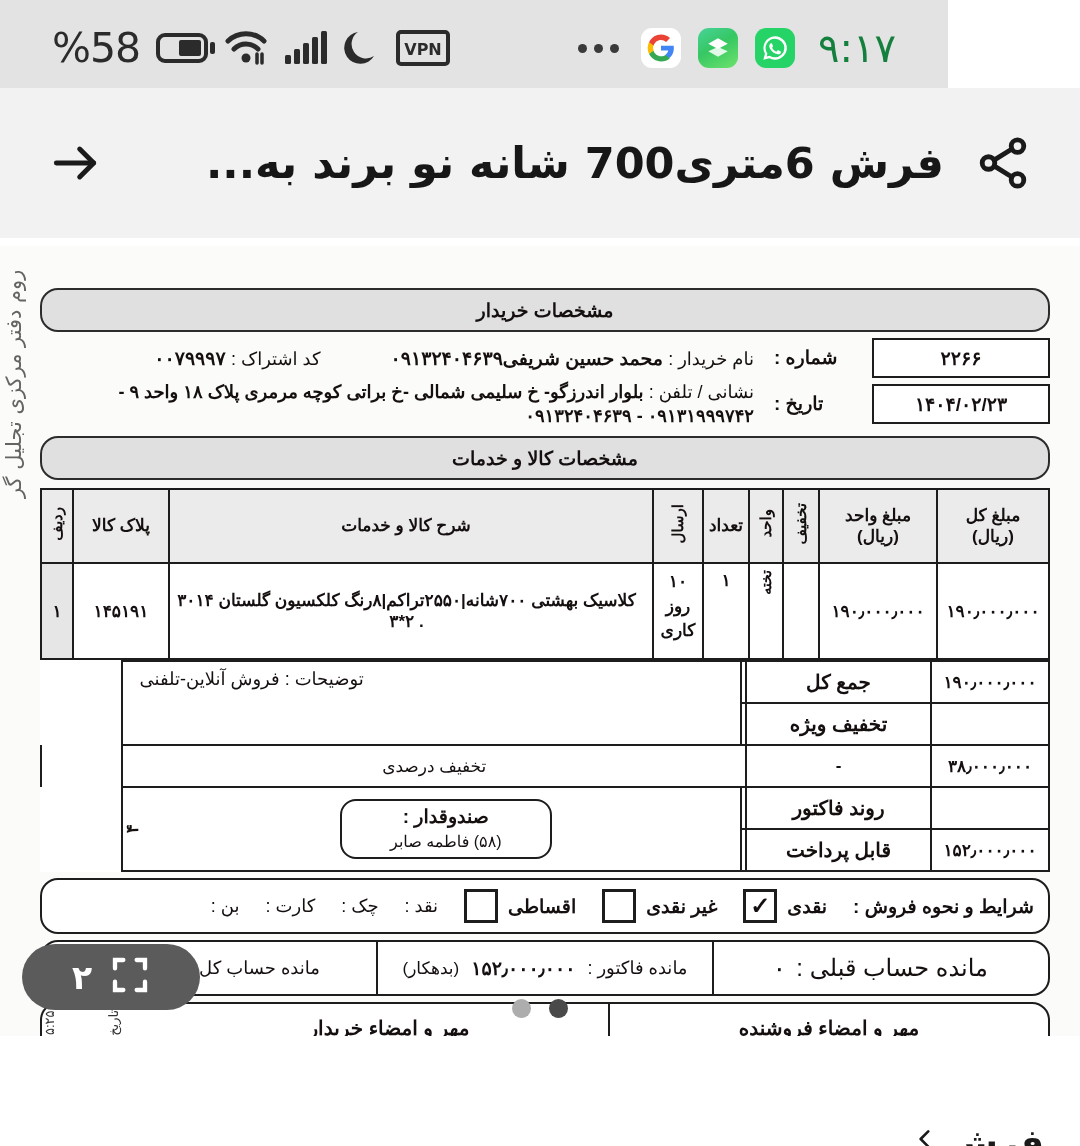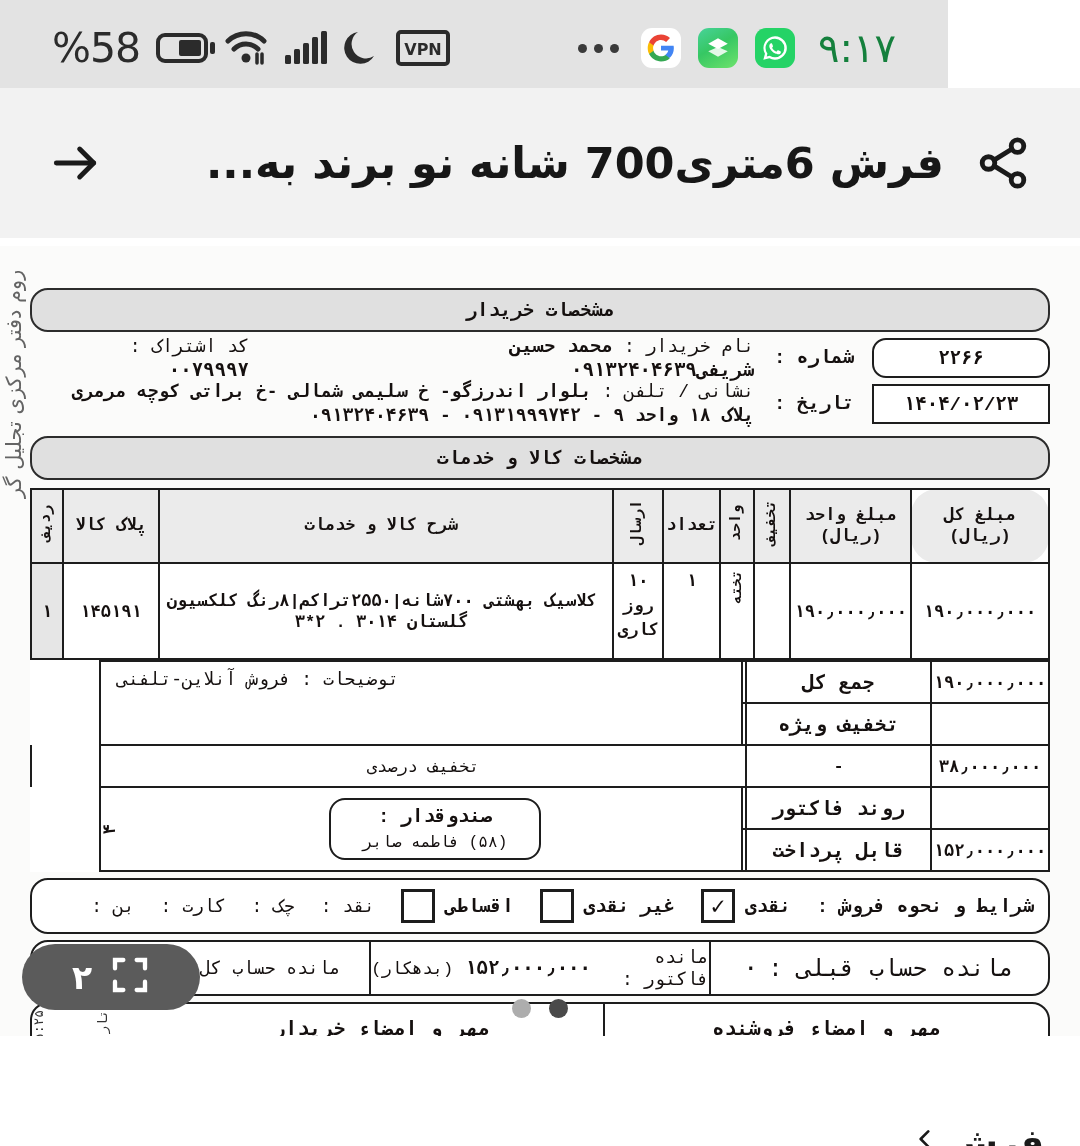--- a/index.html
+++ b/index.html
@@ -78,23 +78,23 @@
   }
   .edge-text {
     position: absolute; left: 2px; top: 252px;
     transform: rotate(-90deg); transform-origin: left top;
     font-size: 21px; color: #4a4a4a; white-space: nowrap;
     font-family: "DejaVu Sans", sans-serif; letter-spacing: 1px;
     opacity: .85;
   }
 
   .invoice {
-    position: absolute; top: 42px; right: 30px; left: 30px;
+    position: absolute; top: 42px; right: 30px; left: 40px;
     direction: rtl;
-    font-family: Liberation Mono, monospace;
+    font-family: Liberation Sans, sans-serif;
     color: #15100f;
   }
   .band {
     border: 2px solid #2c2c2c; border-radius: 18px; background: #e0e0e0;
     height: 44px; display: flex; align-items: center; justify-content: center;
     font-size: 19px; font-weight: 700; letter-spacing: 4px;
   }
   .buyer-rows { margin-top: 6px; display: flex; }
   .buyer-left { width: 178px; flex: 0 0 178px; }
   .boxline {
@@ -120,21 +120,21 @@
           font-size: 15px; font-weight: 700; display:inline-block; }
   table.goods tbody td { font-size: 17px; font-weight: 700; padding: 4px 3px; }
   .c-rowno { width: 32px; background: #e6e6e6; }
   .c-plak { width: 96px; }
   .c-desc { text-align: right; padding-right: 12px !important; font-size: 17px; }
   .c-send { width: 50px; font-size: 16px; line-height: 1.45; }
   .c-count { width: 46px; }
   .c-unit { width: 34px; }
   .c-disc { width: 36px; }
   .c-unitp { width: 118px; }
-  .c-totp { width: 138px; border-radius: 26px; }
+  .c-totp { width: 112px; }
   .row-tall td { height: 96px; vertical-align: middle; }
   .cell-top { vertical-align: top !important; padding-top: 6px !important; }
 
   table.sums { width: 100%; border-collapse: collapse; background:#fff; }
   table.sums td { border: 2px solid #1d1d1d; }
   .s-amt { width: 118px; text-align:center; font-size: 17px; font-weight: 700; height: 42px; }
   .s-lbl { width: 185px; text-align:center; font-size: 20px; font-weight: 700; letter-spacing: 4px; }
   .s-mid { text-align: center; font-size: 17px; margin-top: 36px; }
   .s-notes { text-align: left; padding: 6px 16px; font-size: 18px; vertical-align: top; margin-top: 37px; }
   .cashier-box {
@@ -299,21 +299,21 @@
 
       <div class="edge-text">روم دفتر مرکزی تجلیل گر</div>
 
       <div class="invoice">
 
         <div class="band">مشخصات خریدار</div>
 
         <div class="buyer-rows">
           <div class="buyer-left">
             <div style="display:flex;">
-              <div class="boxline" style="flex:1;border-radius:14px;">۲۲۶۶</div>
+              <div class="boxline" style="flex:1;">۲۲۶۶</div>
             </div>
             <div style="display:flex;">
               <div class="boxline" style="flex:1;">۱۴۰۴/۰۲/۲۳</div>
             </div>
           </div>
           <div class="lbl-col">
             <div>شماره :</div>
             <div>تاریخ :</div>
           </div>
           <div class="buyer-right">

